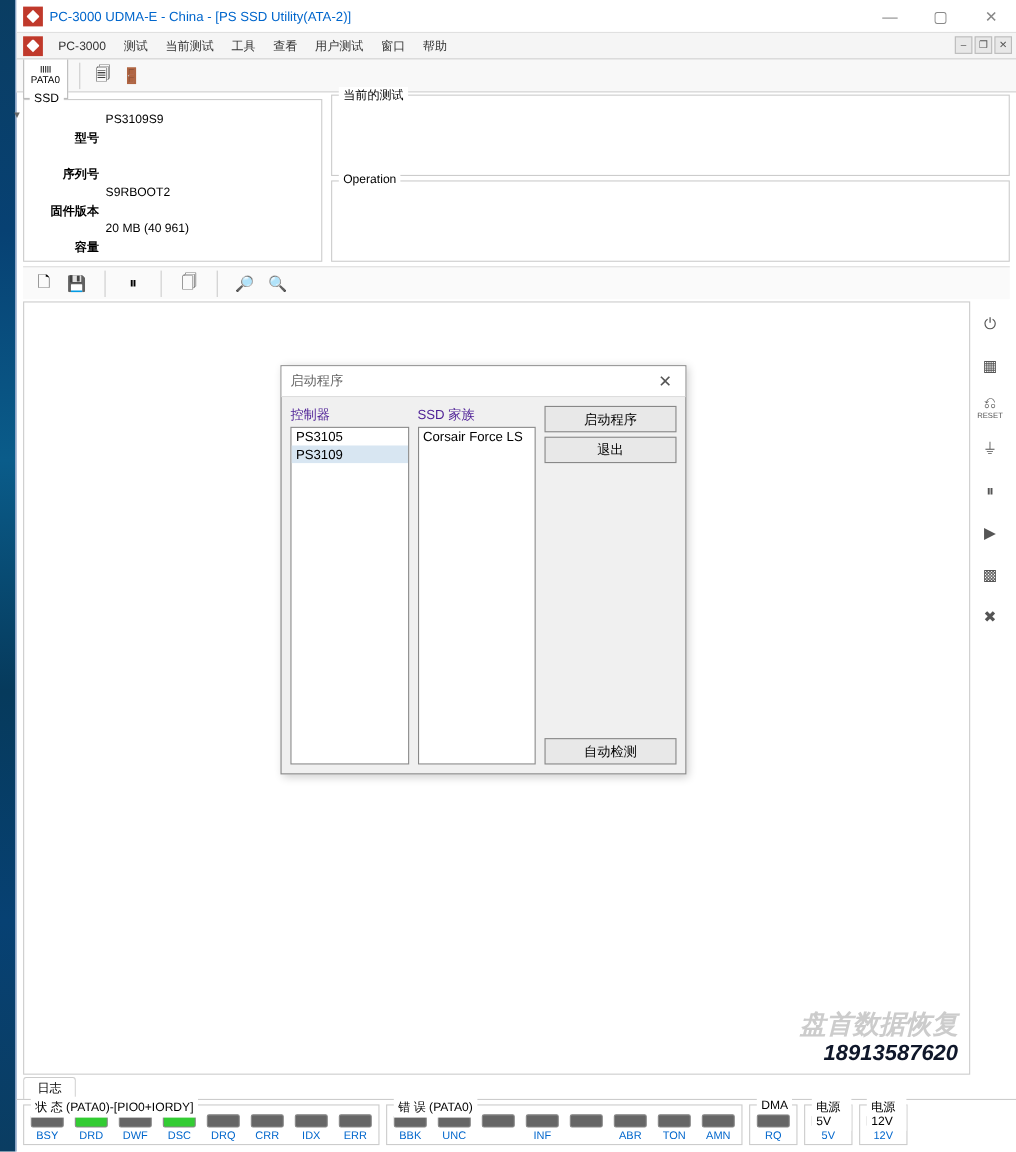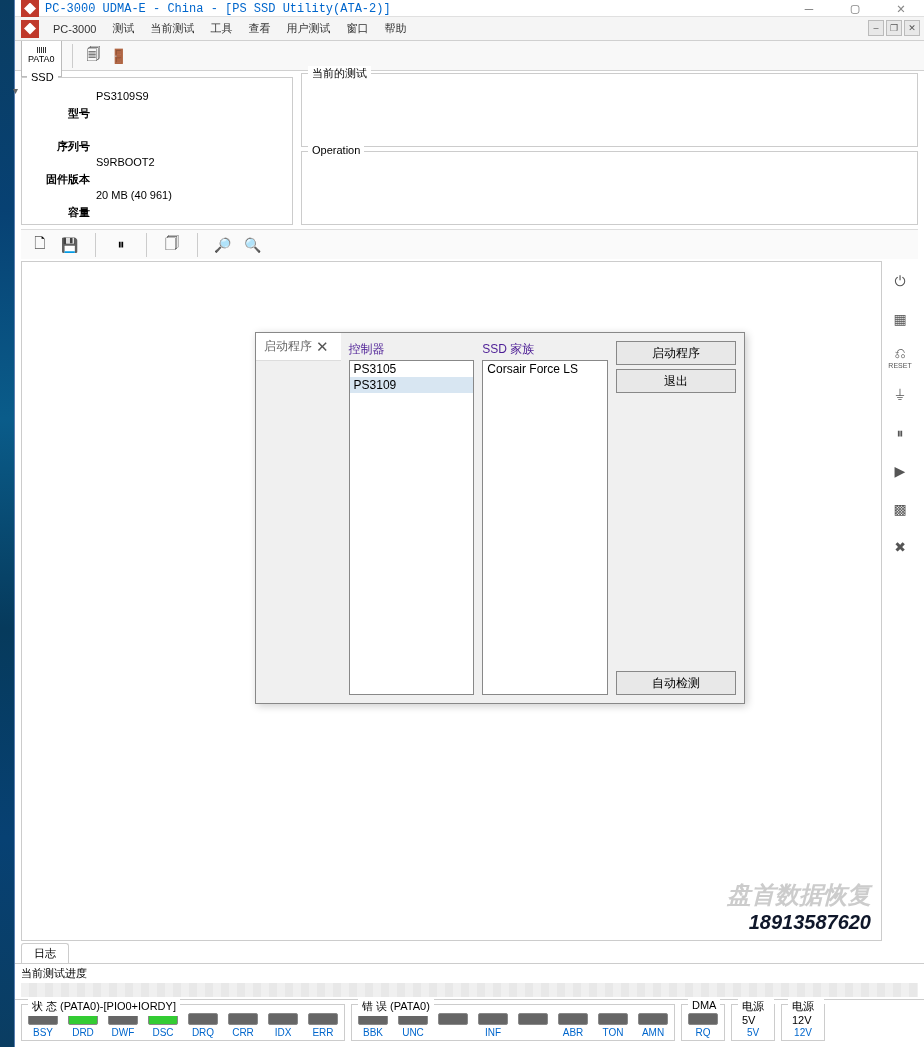--- a/index.html
+++ b/index.html
@@ -4,21 +4,21 @@
 <style>
 * { box-sizing: border-box; margin: 0; padding: 0; }
 body { font-family: "Microsoft YaHei", Tahoma, Arial, sans-serif; font-size: 12px; background: #fff; width: 924px; height: 1047px; overflow: hidden; position: relative; }
 
 
 .desktop-sliver { position: absolute; left: 0; top: 0; width: 14px; height: 100%; background: linear-gradient(180deg, #0a3d62, #074173 20%, #0a5c8a 40%, #063a5c 60%, #074173 80%, #0a3d62); z-index: 0; }
 
 .window-outer { position: absolute; left: 14px; top: 0; right: 0; bottom: 0; background: #fff; border-left: 1px solid #5a7fb0; display: flex; flex-direction: column; }
 
 
-.title-bar { height: 17px; background: #fff; display: flex; align-items: center; padding: 1px 0 0 6px; border-bottom: 1px solid #e0e0e0; font-family: Liberation Mono, monospace; }
+.title-bar { height: 30px; background: #fff; display: flex; align-items: center; padding: 1px 0 0 6px; border-bottom: 1px solid #e0e0e0; }
 .app-icon { width: 18px; height: 18px; background: #c0392b; display: inline-block; margin-right: 6px; position: relative; }
 .app-icon::after { content: ""; position: absolute; left: 3px; top: 3px; width: 12px; height: 12px; background: #fff; clip-path: polygon(50% 0, 100% 50%, 50% 100%, 0 50%); }
 .title-text { color: #0066cc; font-size: 12px; flex: 1; }
 .win-controls { display: flex; height: 100%; }
 .win-btn { width: 46px; height: 100%; display: flex; align-items: center; justify-content: center; font-size: 14px; color: #888; cursor: pointer; }
 
 
 .menu-bar { height: 24px; background: #f5f5f5; display: flex; align-items: center; padding: 0 6px; border-bottom: 1px solid #d0d0d0; position: relative; }
 .menu-item { padding: 3px 8px; color: #333; cursor: pointer; font-size: 11px; }
 .mdi-controls { position: absolute; right: 4px; top: 3px; display: flex; gap: 2px; }
@@ -74,21 +74,21 @@
 .status-group { border: 1px solid #ccc; position: relative; padding: 8px 4px 2px 4px; }
 .status-group-title { position: absolute; top: -8px; left: 6px; background: #fff; padding: 2px 4px; font-size: 11px; }
 .led-row { display: flex; gap: 6px; }
 .led-cell { display: flex; flex-direction: column; align-items: center; width: 34px; }
 .led { width: 30px; height: 12px; border: 1px solid #888; border-radius: 2px; }
 .led-on { background: #3c3; }
 .led-off { background: #666; }
 .led-label { font-size: 10px; color: #0066cc; margin-top: 2px; }
 
 
-.dialog { position: absolute; left: 255px; top: 332px; width: 490px; height: 372px; background: #f0f0f0; border: 1px solid #888; box-shadow: 2px 2px 8px rgba(0,0,0,0.2); z-index: 100; display: flex; flex-direction: row; }
+.dialog { position: absolute; left: 255px; top: 332px; width: 369px; height: 372px; background: #f0f0f0; border: 1px solid #888; box-shadow: 2px 2px 8px rgba(0,0,0,0.2); z-index: 100; display: flex; flex-direction: column; }
 .dialog-title { height: 28px; display: flex; align-items: center; padding: 0 8px; background: #fff; border-bottom: 1px solid #ddd; font-size: 12px; color: #666; }
 .dialog-title .dclose { margin-left: auto; font-size: 15px; color: #555; cursor: pointer; padding: 0 4px; }
 .dialog-body { flex: 1; display: flex; padding: 8px; gap: 8px; }
 .dcol-lists { flex: 1; display: flex; gap: 8px; }
 .dlist-wrap { flex: 1; display: flex; flex-direction: column; }
 .dlist-label { font-size: 12px; margin-bottom: 2px; color: #4c1d95; }
 .dlist { flex: 1; background: #fff; border: 1px solid #888; overflow-y: auto; font-size: 12px; }
 .dlist-item { padding: 1px 4px; cursor: pointer; }
 .dlist-item.selected { background: #d8e6f2; }
 .dbtn-col { width: 120px; display: flex; flex-direction: column; gap: 4px; }
@@ -206,24 +206,20 @@
       <div class="ricon">▶</div>
       <div class="ricon">▩</div>
       <div class="ricon">✖</div>
     </div>
   </div>
 
   <div class="log-bar">
     <div class="log-tab">日志</div>
   </div>
 
-  <div class="progress-area">
-    <span>当前测试进度</span>
-    <div class="progress-bar-bg"></div>
-  </div>
 
   <div class="status-bottom">
     <div class="status-group" style="flex:0 0 auto;">
       <span class="status-group-title">状 态 (PATA0)-[PIO0+IORDY]</span>
       <div class="led-row" id="state-leds">
           <div class="led-cell">
             <div class="led led-off"></div>
             <div class="led-label">BSY</div>
           </div>
           <div class="led-cell">

